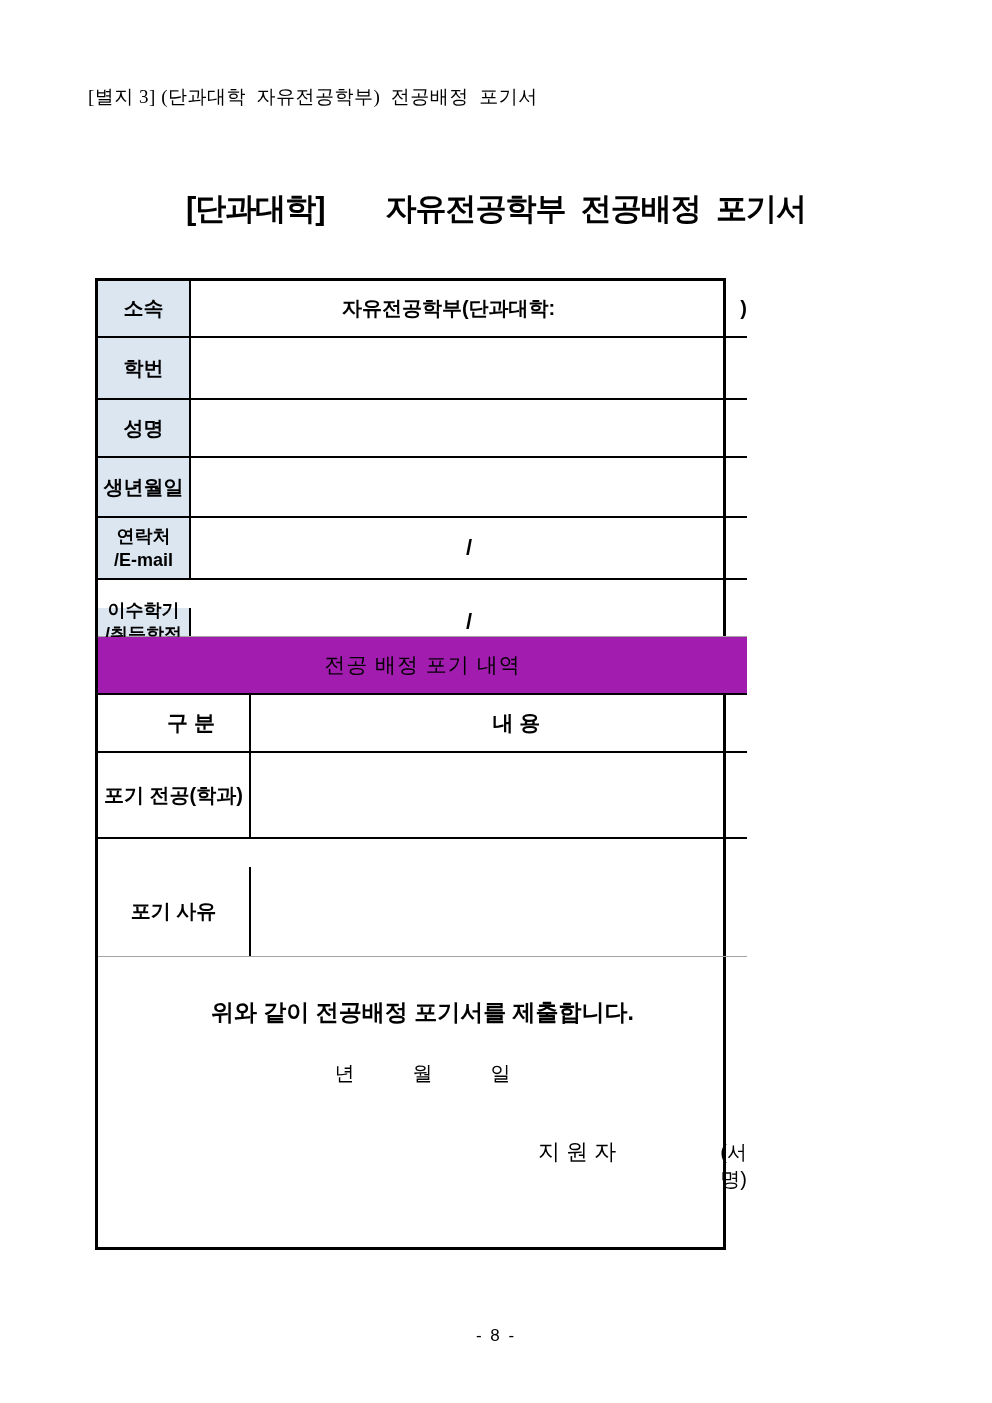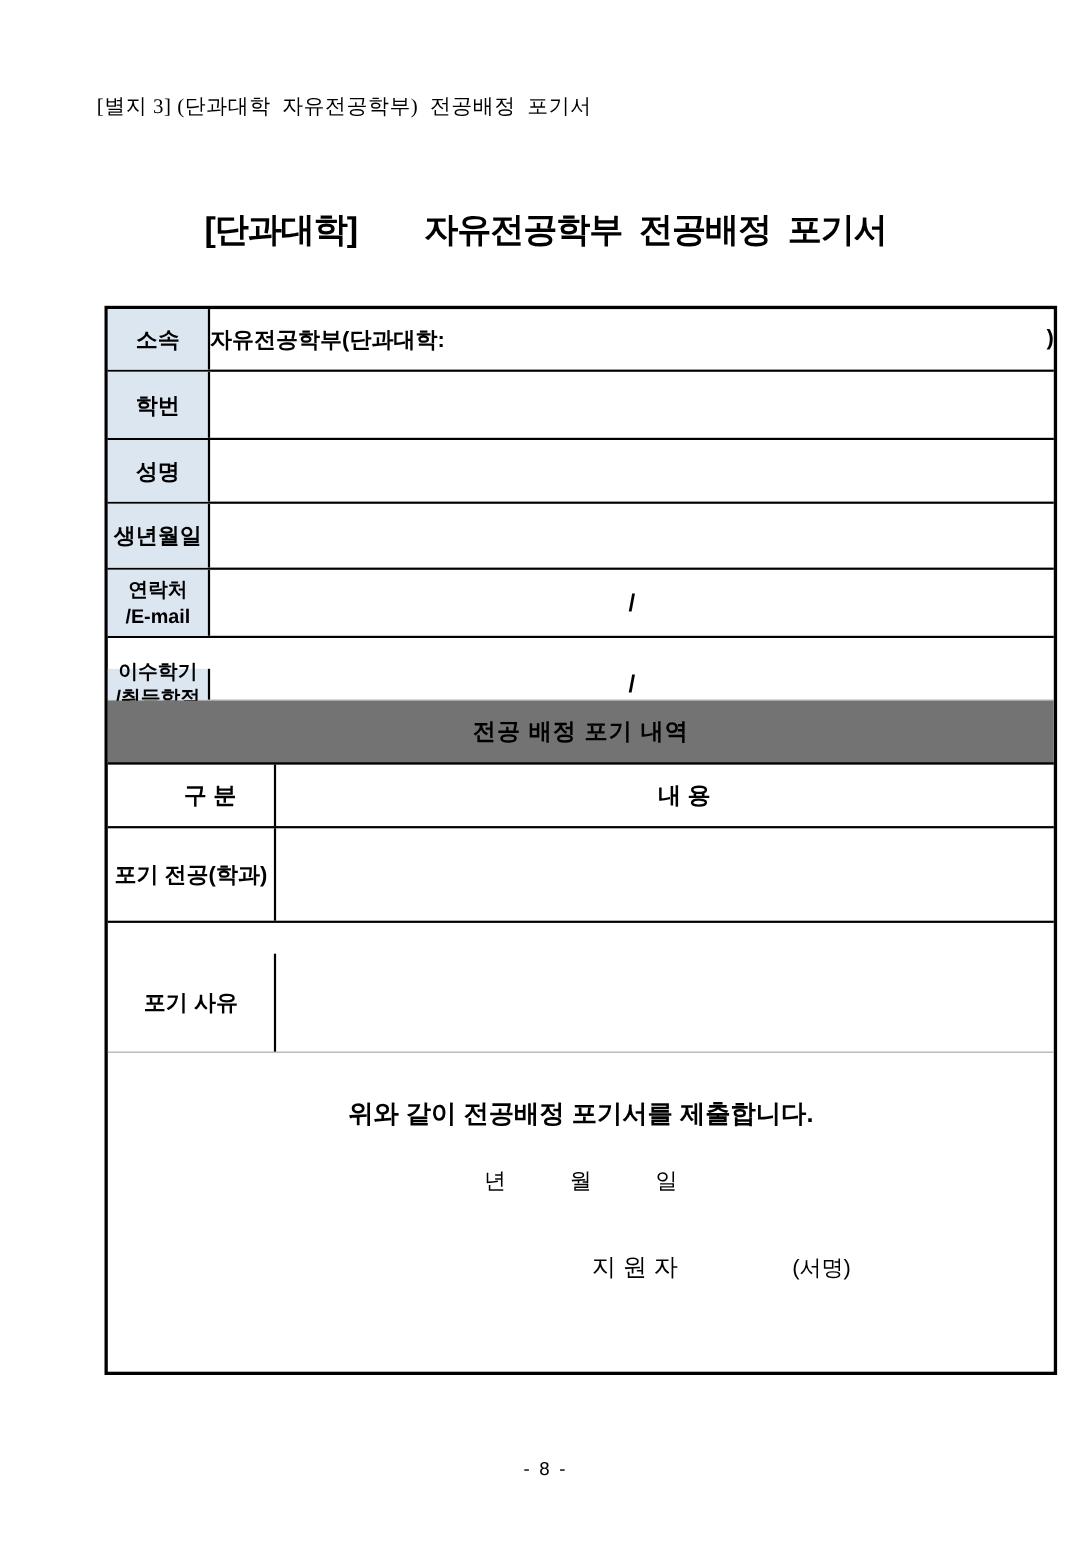--- a/index.html
+++ b/index.html
@@ -19,49 +19,49 @@
   .doc-title{
     position:absolute;left:0;top:188px;width:100%;
     display:flex;justify-content:center;align-items:baseline;gap:14px;
     font-weight:bold;white-space:pre;
   }
   .doc-title .prefix{font-size:31px;letter-spacing:-1px;}
   .doc-title .main{font-size:31px;letter-spacing:-1px;margin-left:47px;}
 
   .form-table{
     position:absolute;left:95px;top:278px;
-    width:866px;height:972px;
+    width:631px;height:972px;
     box-sizing:border-box;
     border:3px solid #000;
     display:grid;
     grid-template-rows:57px 62px 58px 60px 62px 57px 58px 58px 86px 118px 1fr;
   }
   .row{display:flex;box-sizing:border-box;border-bottom:2px solid #000;}
   .row.thick-bottom{border-bottom:1px solid #a3a3a3;margin-top:28px;}
   .row.last{border-bottom:none;}
   .cell{box-sizing:border-box;display:flex;align-items:center;justify-content:center;}
   .label-cell{
     width:93px;flex:0 0 93px;
     border-right:2px solid #000;
     flex-direction:column;
     font-weight:bold;font-size:20px;
     text-align:center;white-space:pre;
   }
   .label-cell.wide{width:153px;flex:0 0 153px;}
   .label-cell.blue{background:#dce6f1;}
   .label-cell .l2{font-size:18px;line-height:1.35;}
   .value-cell{flex:1 1 auto;font-size:20px;font-weight:bold;}
-  .value-cell.left{justify-content:space-between;white-space:pre;}
+  .value-cell.left{justify-content:flex-end;white-space:pre;}
   .value-cell .close-paren{display:inline-block;margin-left:185px;}
   .slash{font-size:22px;font-weight:bold;}
   .section-header{
-    background:#737373;
+    background:#a21caf;
     display:flex;align-items:center;justify-content:center;
     box-sizing:border-box;border-bottom:2px solid #000;
-    font-weight:bold;font-size:21px;letter-spacing:1px;white-space:pre;
+    font-weight:normal;font-size:21px;letter-spacing:1px;white-space:pre;
   }
   .detail-head{font-weight:bold;font-size:21px;white-space:pre;padding-left:35px;}
   .closing-box{
     display:flex;flex-direction:column;
     box-sizing:border-box;border-bottom:none;
   }
   .closing-statement{
     margin-top:40px;text-align:center;
     font-weight:bold;font-size:23px;white-space:pre;
   }

